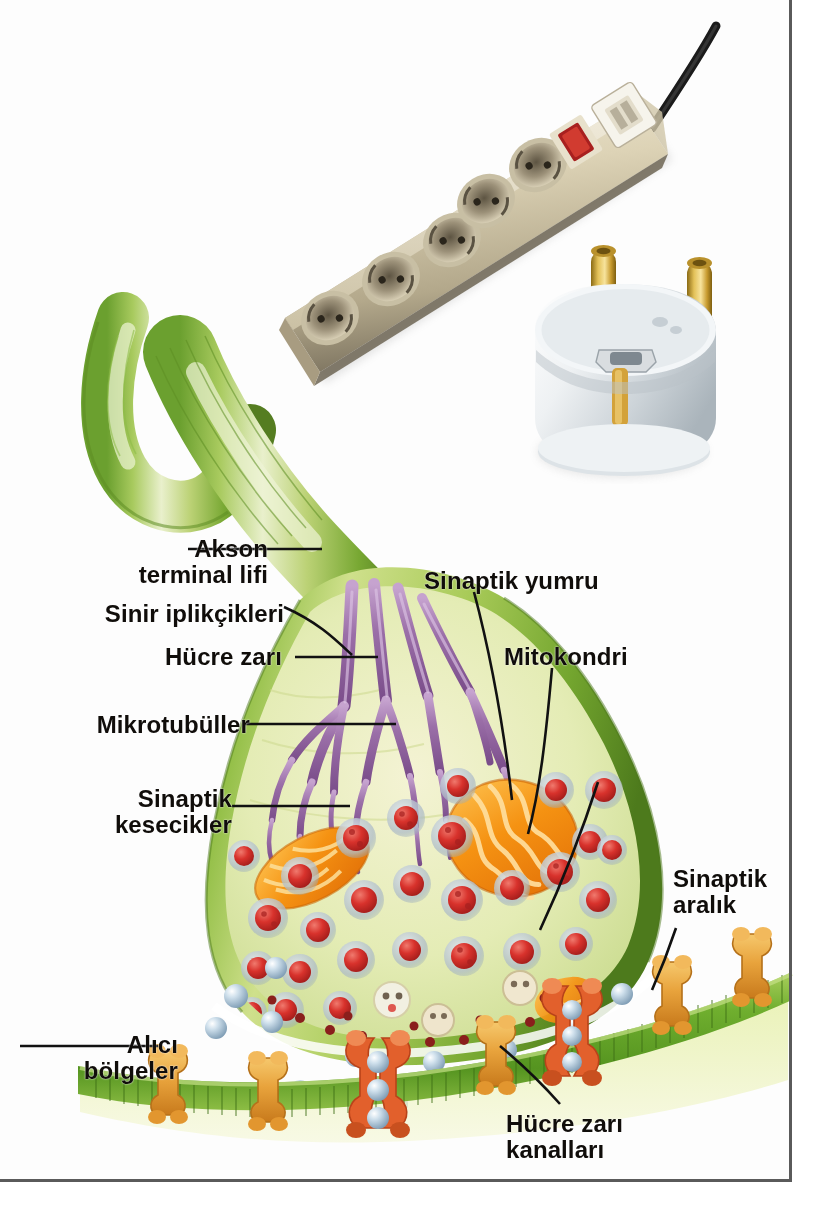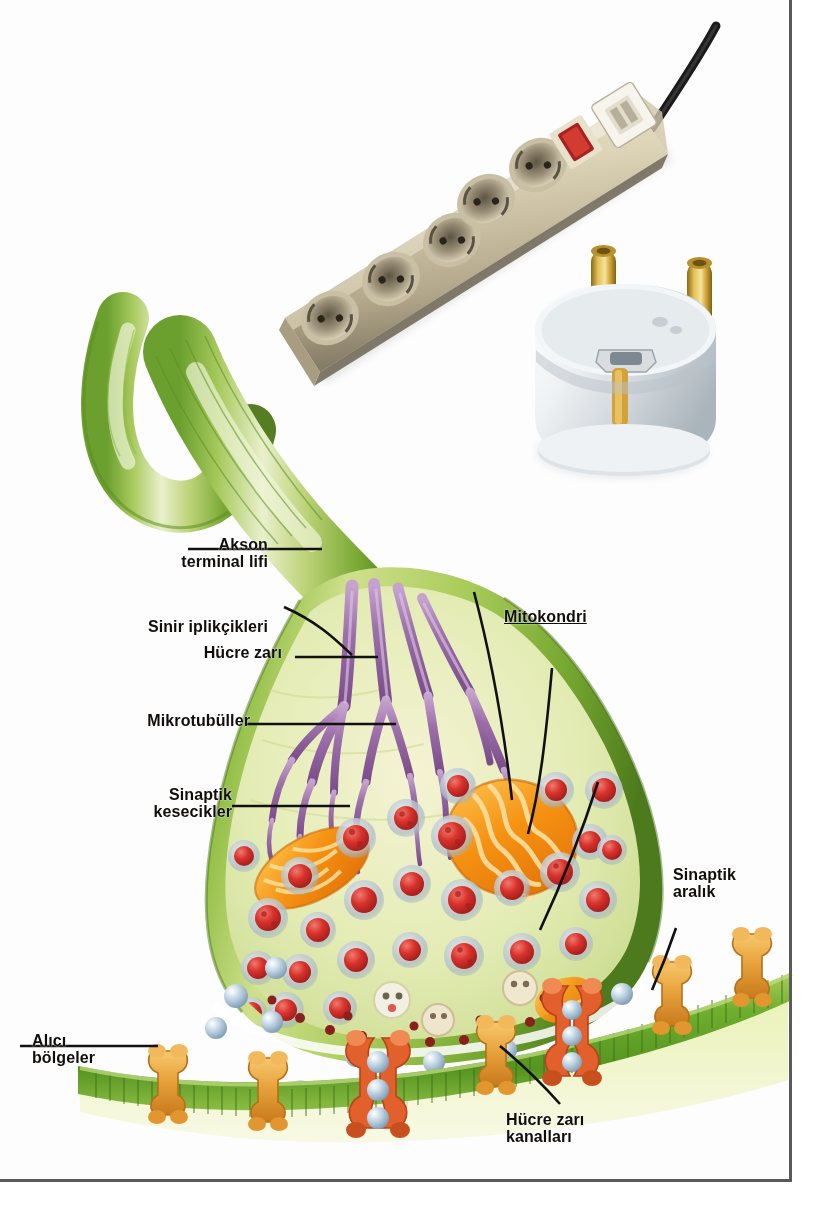--- a/index.html
+++ b/index.html
@@ -21,21 +21,21 @@
   #frame-inner{
     position:absolute;left:0;top:0;width:789px;height:1179px;
     background:#fdfdfd;
   }
   svg.art{position:absolute;left:0;top:0;width:825px;height:1211px;}
   .lbl{
     position:absolute;
     color:#100d0a;
     font-family:"Liberation Sans",sans-serif;
     font-weight:bold;
-    font-size:16px;
+    font-size:24px;
     line-height:1.08;
     letter-spacing:0.1px;
     white-space:pre-line;
     text-shadow:0 0 1px rgba(255,255,255,0.9),0 0 2px rgba(255,255,255,0.7);
   }
   .lbl.r{text-align:right;}
   .lbl.l{text-align:left;}
 </style>
 </head>
 <body>
@@ -653,27 +653,28 @@
       <path d="M552 668 C546 736 540 790 528 834"></path>
       <path d="M598 782 C584 826 566 874 540 930"></path>
       <path d="M676 928 C668 952 660 972 652 990"></path>
       <line x1="20" y1="1046" x2="158" y2="1046"></line>
       <path d="M560 1104 C544 1086 524 1066 500 1046"></path>
     </g>
   </svg>
 
   <div class="lbl r" style="left:78px;  top:536px; width:190px;">Akson
 terminal lifi</div>
-  <div class="lbl r" style="left:28px;  top:601px; width:240px;margin-top:17px;">Sinir iplikçikleri</div>
+  <div class="lbl r" style="left:44px;  top:601px; width:240px;">Sinir iplikçikleri</div>
   <div class="lbl r" style="left:110px; top:644px; width:172px;">Hücre zarı</div>
   <div class="lbl r" style="left:38px;  top:712px; width:212px;">Mikrotubüller</div>
   <div class="lbl r" style="left:70px;  top:786px; width:162px;">Sinaptik
 kesecikler</div>
-  <div class="lbl l" style="left:504px; top:608px; width:190px;text-decoration:underline;">Mitokondri</div>
+  <div class="lbl l" style="left:424px; top:568px; width:250px;">Sinaptik yumru</div>
+  <div class="lbl l" style="left:504px; top:644px; width:190px;">Mitokondri</div>
   <div class="lbl l" style="left:673px; top:866px; width:140px;">Sinaptik
 aralık</div>
-  <div class="lbl l" style="left:32px;  top:1032px;width:140px;">Alıcı
+  <div class="lbl l" style="left:38px;  top:1032px;width:140px;text-align:right;">Alıcı
 bölgeler</div>
   <div class="lbl l" style="left:506px; top:1111px;width:200px;">Hücre zarı
 kanalları</div>
 
   <div id="frame-border"></div>
 </div>
 
 </body></html>

